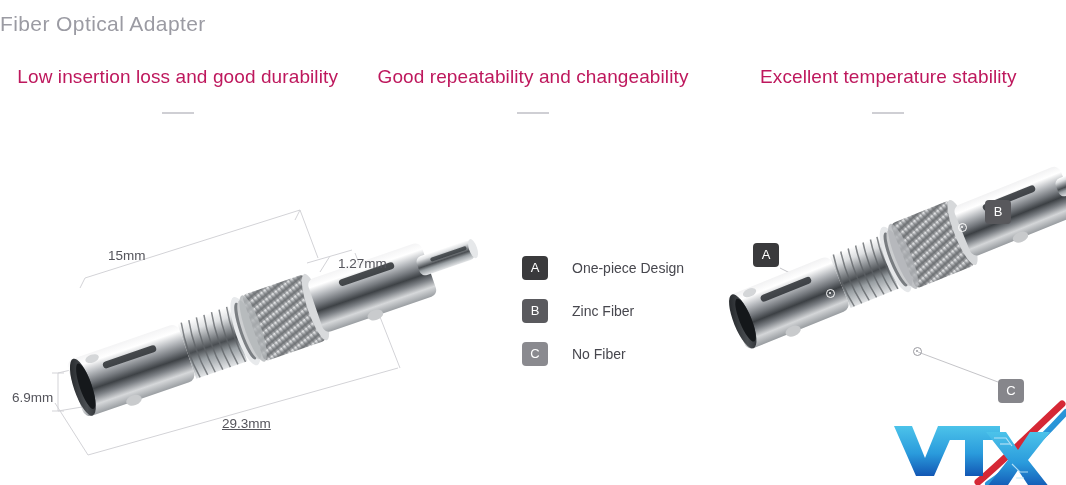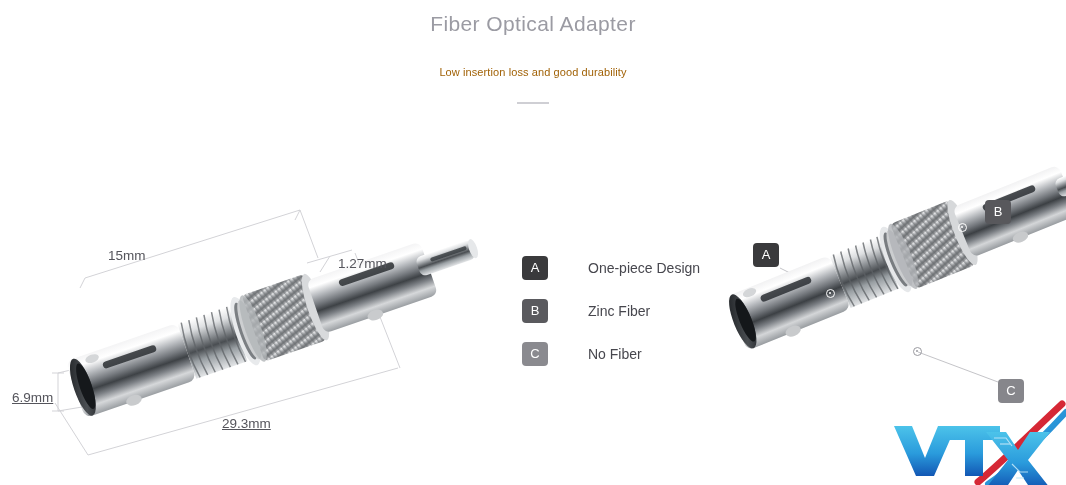--- a/index.html
+++ b/index.html
@@ -7,52 +7,52 @@
     width: 1066px; height: 485px;
     background: #ffffff;
     font-family: "Liberation Sans", sans-serif;
     overflow: hidden;
   }
   .page { position: relative; width: 1066px; height: 485px; background: #fff; }
 
   
   .title {
     position: absolute; top: 12px; left: 0; width: 1066px;
-    text-align: center;
+    text-align: left;
     font-size: 21px; font-weight: 400; color: #9b9ba3;
     letter-spacing: .4px;
   }
   .features {
     position: absolute; top: 66px; left: 0; width: 1066px;
     display: flex;
   }
   .feature { flex: 1; text-align: center; }
   .feature-label {
-    font-size: 11px; color: #a16207; letter-spacing: .1px; white-space: nowrap;
+    font-size: 19px; color: #be185d; letter-spacing: .1px; white-space: nowrap;
   }
   .feature-rule {
     width: 32px; height: 2px; background: #cfcfd4;
     margin: 24px auto 0;
   }
   .dimtext {
     position: absolute; font-size: 13.5px; color: #55555c; white-space: nowrap;
   }
 
   
   .left-stage { position: absolute; left: 0; top: 168px; width: 500px; height: 300px; }
 
   
   .legend { position: absolute; left: 522px; top: 246px; width: 200px; }
   .legend-row { display: flex; align-items: center; height: 43px; }
   .badge {
     width: 26px; height: 24px; border-radius: 4px;
     color: #fff; font-size: 13px; line-height: 24px; text-align: center;
     flex: none;
   }
-  .legend-text { margin-left: 40px; font-size: 14px; color: #47474e; white-space: nowrap; }
+  .legend-text { margin-left: 24px; font-size: 14px; color: #47474e; white-space: nowrap; }
 
   
   .right-stage { position: absolute; left: 700px; top: 150px; width: 366px; height: 290px; }
   .callout {
     position: absolute; width: 26px; height: 24px; border-radius: 4px;
     color: #fff; font-size: 13px; line-height: 24px; text-align: center;
   }
   .marker {
     position: absolute; width: 9px; height: 9px; border-radius: 50%;
     border: 1.5px solid #ffffff; background: transparent;
@@ -70,20 +70,28 @@
 </head>
 <body>
 
 <div class="page">
 
   <div class="title">Fiber Optical Adapter</div>
 
   <div class="features">
     <div class="feature">
       <div class="feature-label">Low insertion loss and good durability</div>
+      <div class="feature-rule"></div>
+    </div>
+    <div class="feature">
+      <div class="feature-label">Good repeatability and changeability</div>
+      <div class="feature-rule"></div>
+    </div>
+    <div class="feature">
+      <div class="feature-label">Excellent temperature stability</div>
       <div class="feature-rule"></div>
     </div>
   </div>
 
   <div class="left-stage">
     <svg width="500" height="300" viewBox="0 0 500 300">
       <defs>
         <linearGradient id="chrome" x1="0" y1="0" x2="0" y2="1">
           <stop offset="0%" stop-color="#f4f4f5"></stop>
           <stop offset="14%" stop-color="#ffffff"></stop>
@@ -181,21 +189,21 @@
 
         <rect x="372" y="16" width="58" height="20" rx="6" fill="url(#chrome2)"></rect>
         <rect x="386" y="21" width="38" height="4" rx="2" fill="#35393d" opacity=".8"></rect>
         <ellipse cx="430" cy="26" rx="4" ry="10" fill="#e6e8ea"></ellipse>
       </g>
     </svg>
 
     
     <div class="dimtext" style="left:108px; top:80px;">15mm</div>
     <div class="dimtext" style="left:338px; top:88px;text-align:center;">1.27mm</div>
-    <div class="dimtext" style="left:12px;  top:222px;text-decoration:underline;">6.9mm</div>
+    <div class="dimtext" style="left:12px;  top:222px;">6.9mm</div>
     <div class="dimtext" style="left:222px; top:248px;text-decoration:underline;">29.3mm</div>
   </div>
 
   <div class="legend">
     <div class="legend-row">
       <div class="badge" style="background:#3a3a3c">A</div>
       <div class="legend-text">One-piece Design</div>
     </div>
     <div class="legend-row">
       <div class="badge" style="background:#5a5a5e">B</div>

